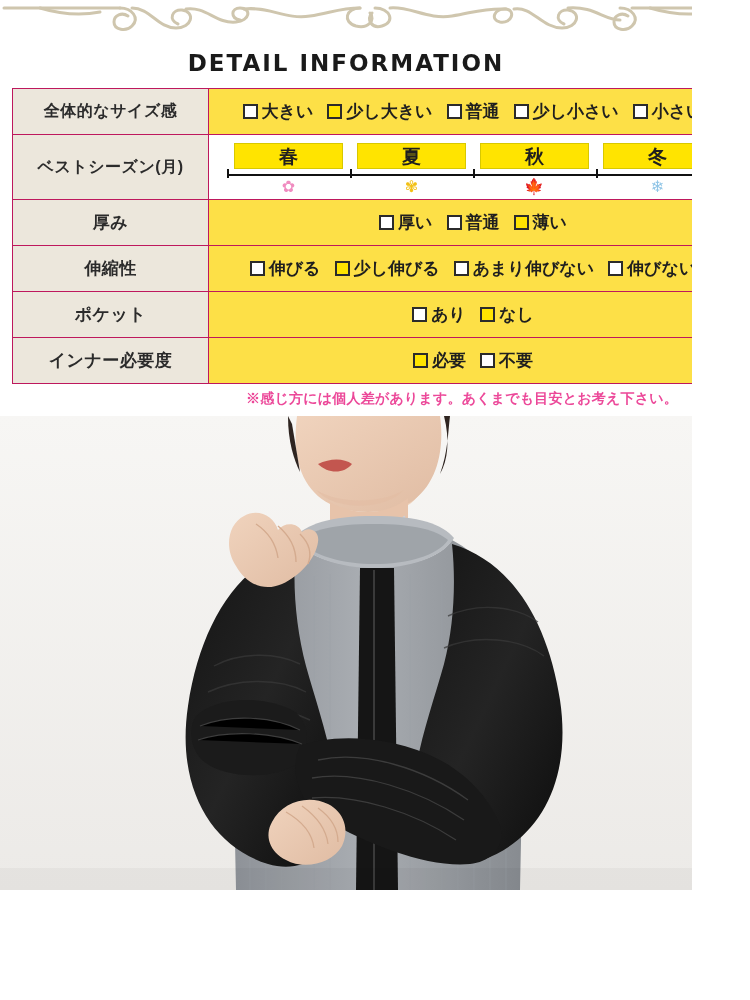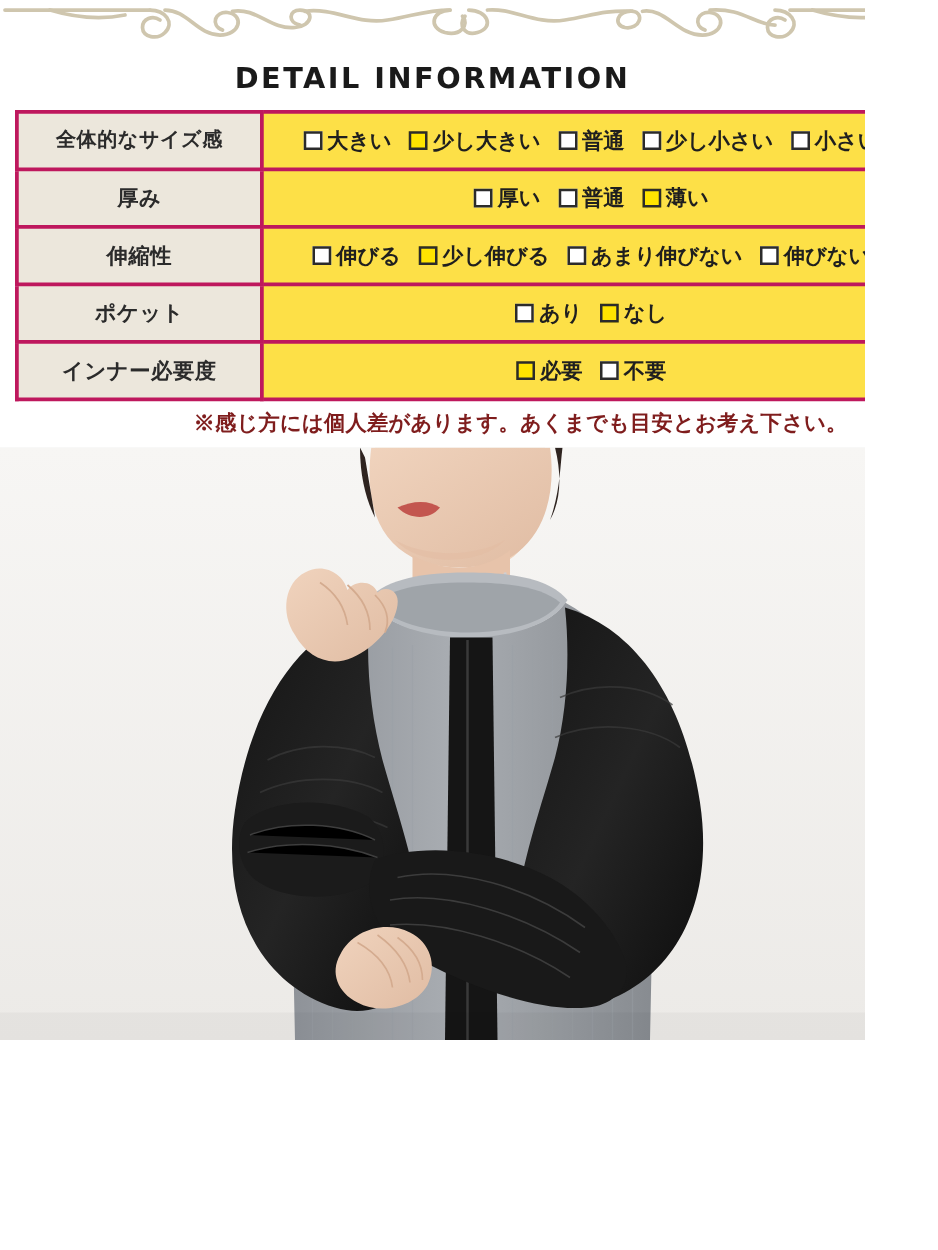--- a/index.html
+++ b/index.html
@@ -35,21 +35,21 @@
   }
 
   
   .tablewrap { padding: 0 12px; }
   table.detail {
     width: 726px;
     border-collapse: collapse;
     table-layout: fixed;
   }
   table.detail td {
-    border: 3px solid #be185d;
+    border: 1px solid #be185d;
     padding: 0;
     vertical-align: middle;
   }
   td.label {
     width: 196px;
     background: #ece7dc;
     text-align: center;
     font-size: 17px;
     font-weight: bold;
     color: #2b2b2b;
@@ -131,22 +131,22 @@
     position: absolute;
     top: 42px;
     text-align: center;
     font-size: 16px;
     line-height: 20px;
   }
 
   
   .note {
     text-align: right;
-    font-size: 17px;
-    color: #7f1d1d;
+    font-size: 14px;
+    color: #ec4899;
     padding: 6px 14px 8px 0;
     font-weight: bold;
     letter-spacing: 0.2px;
     margin-left: 21px;
   }
 
   
   .photo {
     position: relative;
     width: 750px;
@@ -184,20 +184,43 @@
   </div>
 
   <div class="title">DETAIL INFORMATION</div>
 
   <div class="tablewrap">
     <table class="detail">
       <tbody>
           <tr>
             <td class="label small">全体的なサイズ感</td>
             <td class="value"><span class="opt"><span class="box"></span><span>大きい</span></span><span class="opt checked"><span class="box"></span><span>少し大きい</span></span><span class="opt"><span class="box"></span><span>普通</span></span><span class="opt"><span class="box"></span><span>少し小さい</span></span><span class="opt"><span class="box"></span><span>小さい</span></span></td>
+          </tr>
+          <tr>
+            <td class="label small">ベストシーズン(月)</td>
+            <td class="season">
+              <div class="seasonwrap">
+                <div class="seasonbar">
+                  <div class="seasoncell" style="left: 1.5%; width: 22%;">春</div>
+                  <div class="seasoncell" style="left: 26.5%; width: 22%;">夏</div>
+                  <div class="seasoncell" style="left: 51.5%; width: 22%;">秋</div>
+                  <div class="seasoncell" style="left: 76.5%; width: 22%;">冬</div>
+                </div>
+                <div class="axis"></div>
+                <div class="tick" style="left: calc(0% + 18px);"></div>
+                <div class="tick" style="left: calc(25% + 9px);"></div>
+                <div class="tick" style="left: calc(50% + 0px);"></div>
+                <div class="tick" style="left: calc(75% - 9px);"></div>
+                <div class="tick" style="left: calc(100% - 18px);"></div>
+                <div class="seasonicon" style="color: rgb(240, 140, 192); left: calc(12.5% - 0.5px); width: 28px;">✿</div>
+                <div class="seasonicon" style="color: rgb(242, 192, 20); left: calc(37.5% - 9.5px); width: 28px;">✾</div>
+                <div class="seasonicon" style="color: rgb(204, 51, 34); left: calc(62.5% - 18.5px); width: 28px;">🍁</div>
+                <div class="seasonicon" style="color: rgb(142, 196, 230); left: calc(87.5% - 27.5px); width: 28px;">❄</div>
+              </div>
+            </td>
           </tr>
           <tr>
             <td class="label">厚み</td>
             <td class="value"><span class="opt"><span class="box"></span><span>厚い</span></span><span class="opt"><span class="box"></span><span>普通</span></span><span class="opt checked"><span class="box"></span><span>薄い</span></span></td>
           </tr>
           <tr>
             <td class="label">伸縮性</td>
             <td class="value"><span class="opt"><span class="box"></span><span>伸びる</span></span><span class="opt checked"><span class="box"></span><span>少し伸びる</span></span><span class="opt"><span class="box"></span><span>あまり伸びない</span></span><span class="opt"><span class="box"></span><span>伸びない</span></span></td>
           </tr>
           <tr>

